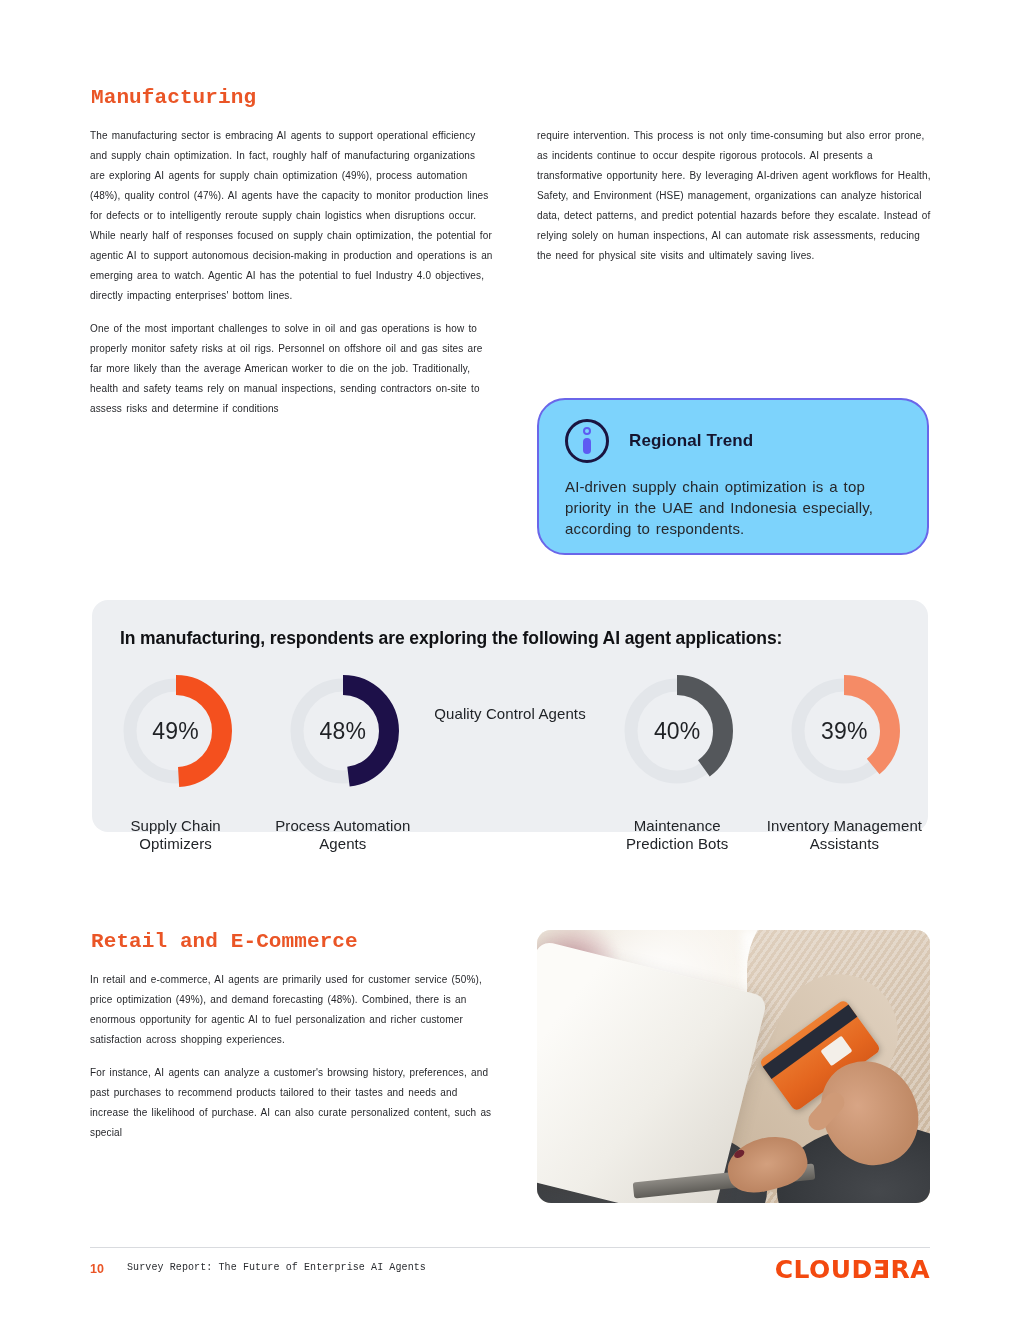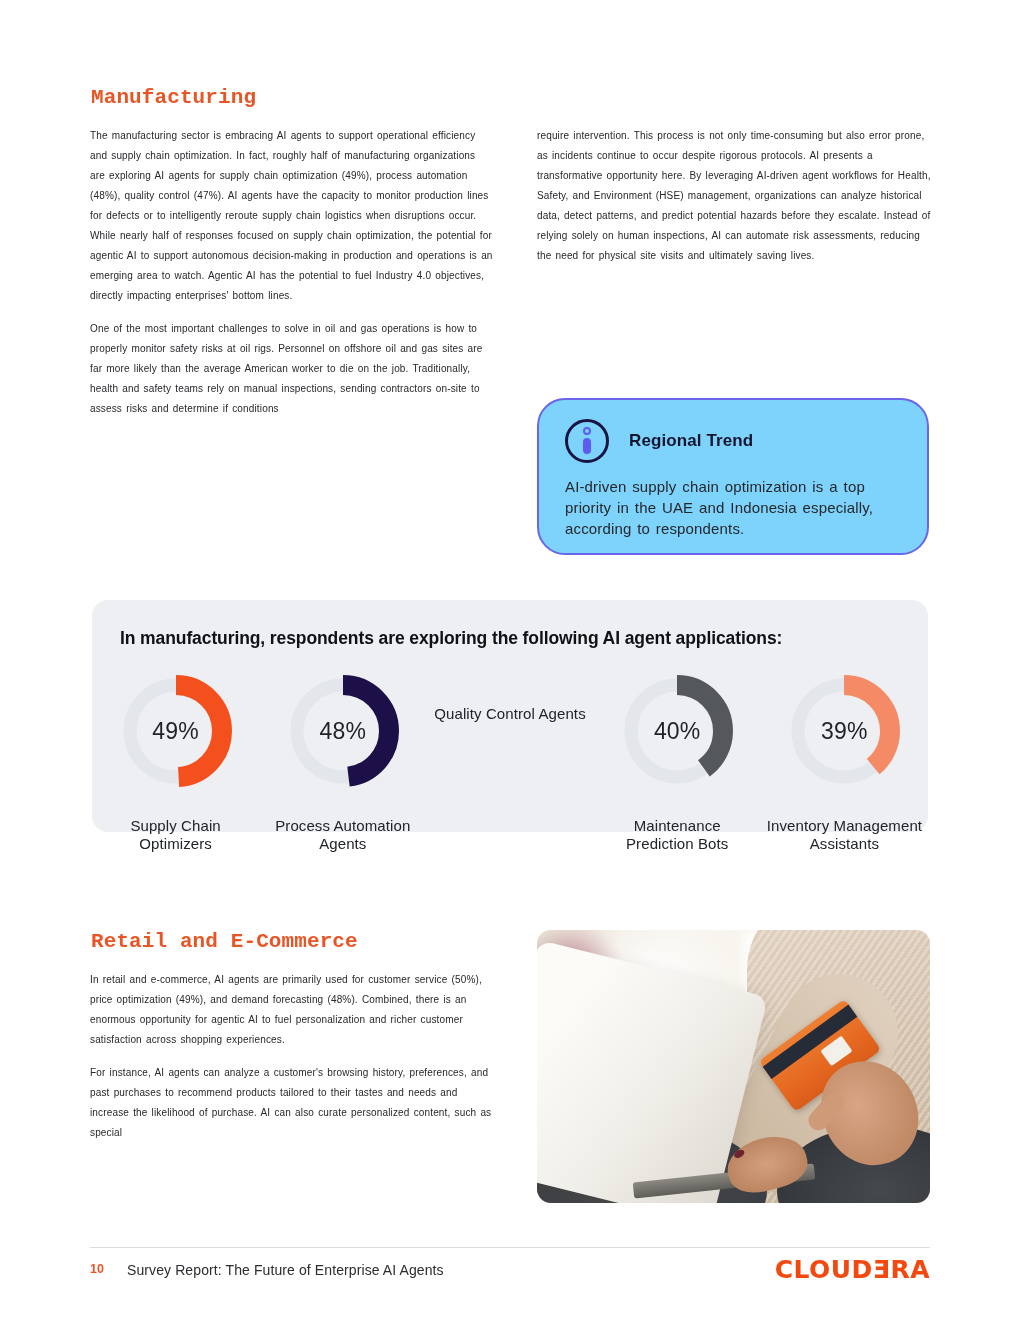--- a/index.html
+++ b/index.html
@@ -101,21 +101,21 @@
   .ph-card .stripe{position:absolute;left:0;top:7px;width:100%;height:15px;background:#262b38;}
   .ph-card .sigbox{position:absolute;left:56px;top:28px;width:26px;height:19px;
     background:#f3efe9;border-radius:2px;}
   .ph-hand{left:286px;top:130px;width:94px;height:106px;border-radius:46% 54% 48% 52%;
     background:radial-gradient(60% 60% at 40% 40%,#d8a585,#c08a66);transform:rotate(-18deg);}
   .ph-hand::before{content:"";position:absolute;left:-16px;top:28px;width:44px;height:20px;
     background:#cf9a77;border-radius:10px;transform:rotate(-30deg);}
   
   .divider{position:absolute;left:90px;top:1247px;width:840px;height:1px;background:var(--divider);}
   .pageno{position:absolute;left:90px;top:1262px;font-size:12.5px;font-weight:700;color:var(--accent-orange);}
-  .ftitle{position:absolute;left:127px;top:1262px;font-size:14px;color:var(--footer-ink);letter-spacing:.1px;}
+  .ftitle{position:absolute;left:127px;top:1262px;font-size:10px;color:var(--footer-ink);letter-spacing:.1px;font-family:Liberation Mono, monospace;}
   .logo{position:absolute;right:90px;top:1255px;font-size:25px;font-weight:800;
     color:var(--logo-orange);letter-spacing:.5px;font-family:"DejaVu Sans","Liberation Sans",sans-serif;}
 </style>
 </head>
 <body>
 
 <div class="page">
 
   <h2 class="h-orange" id="mfg-heading">Manufacturing</h2>
 

